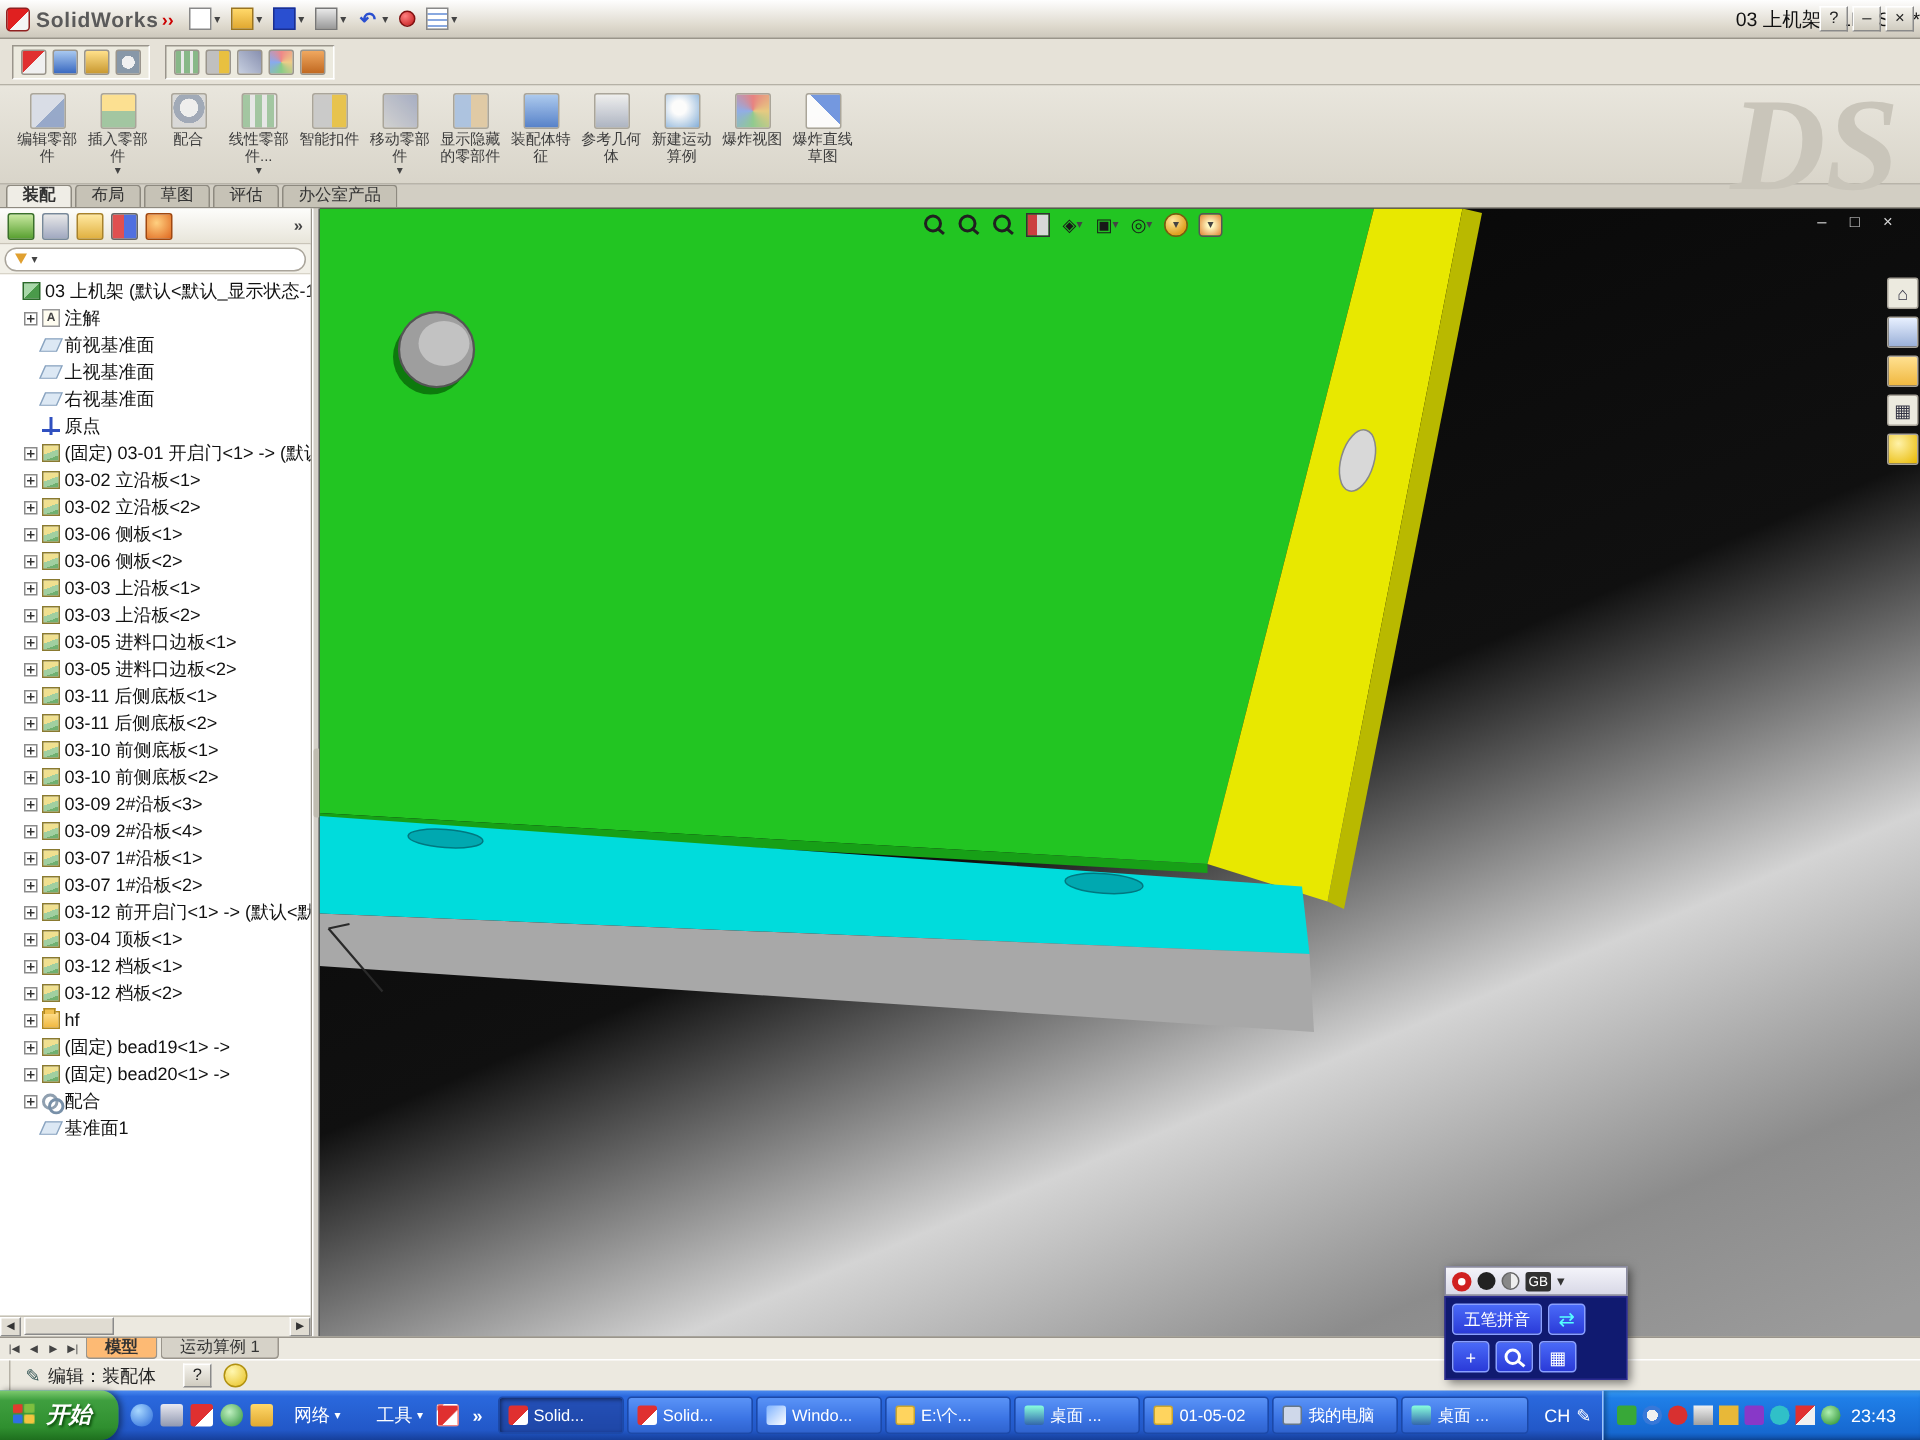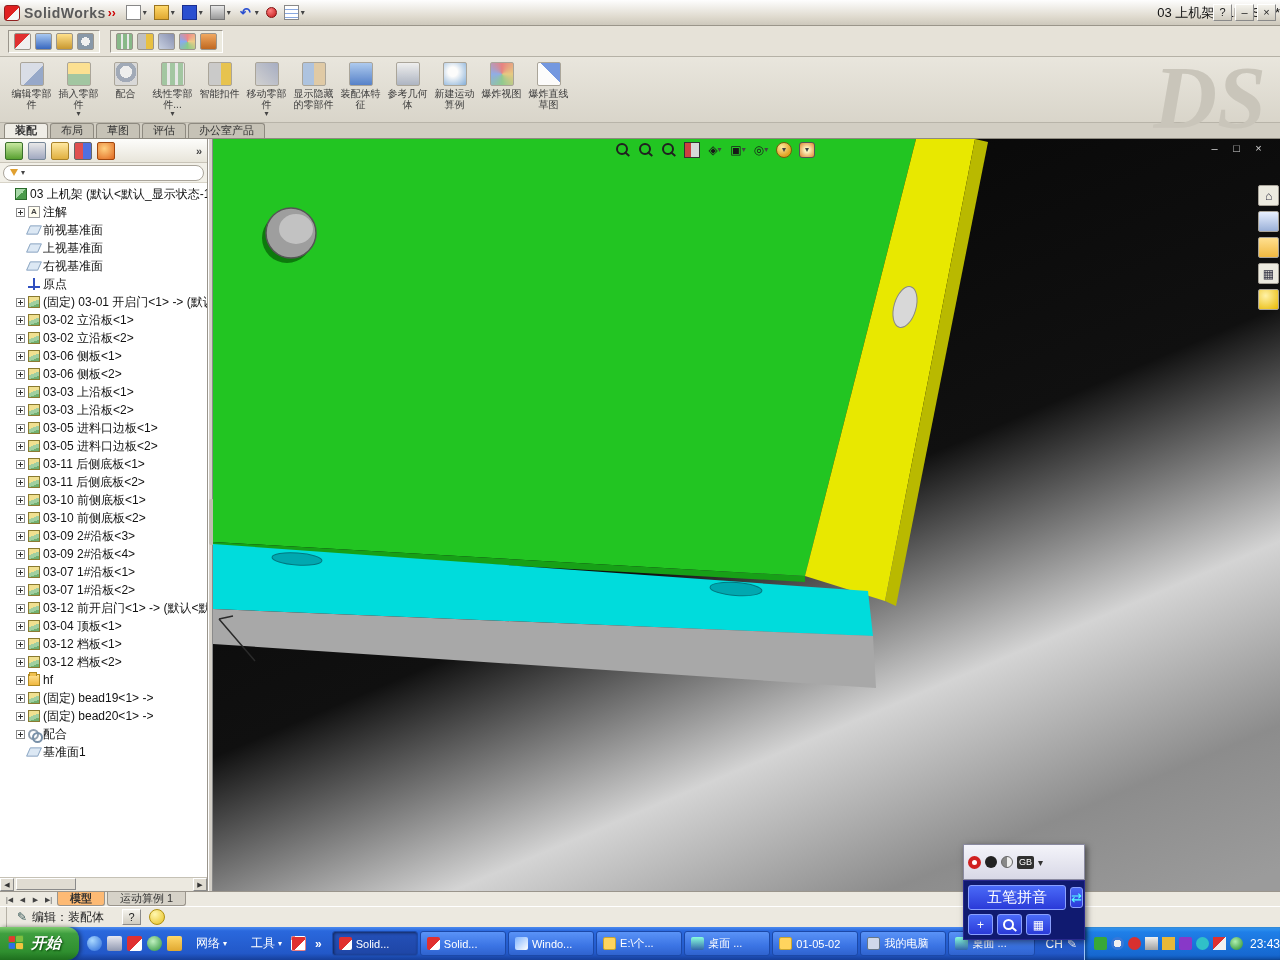--- a/index.html
+++ b/index.html
@@ -168,45 +168,45 @@
     background:linear-gradient(180deg,#5a93f7,#3b74e4 60%,#2f63cf);border:1px solid #1c49a8;border-radius:3px;color:#fff;font-size:11px}
   .wbtn.pressed{background:linear-gradient(180deg,#2450b8,#1e46a6);box-shadow:inset 1px 1px 3px rgba(0,0,0,.5)}
   .wlab{overflow:hidden;text-overflow:ellipsis;white-space:nowrap}
   .wbi{width:13px;height:13px;border-radius:2px;flex:none}
   .wbi-sw{background:linear-gradient(135deg,#e03030 60%,#fff 60%)}
   .wbi-win{background:linear-gradient(135deg,#7fb3ff,#fff)}
   .wbi-folder{background:#ffd45e;border:1px solid #caa52f}
   .wbi-desk{background:linear-gradient(180deg,#8fd,#36a)}
   .wbi-comp{background:#cfd8ea;border:1px solid #667788}
   .lang{color:#fff;font-size:12px;padding:0 7px;display:flex;align-items:center;gap:4px;flex:none}
-  .tray{height:100%;display:flex;align-items:center;gap:4px;padding:0 0 0 9px;flex:none;
+  .tray{height:100%;display:flex;align-items:center;gap:4px;padding:0 16px 0 9px;flex:none;
     background:linear-gradient(180deg,#3a9ef5 0%,#1f7fe8 15%,#1668d0 85%,#0f4fa8 100%);
     border-left:1px solid #9cc4f8;box-shadow:inset 2px 0 3px rgba(0,0,0,.3)}
   .tri{width:13px;height:13px}
   .tri-1{background:#38a838;border-radius:2px}
   .tri-2{background:radial-gradient(circle,#f0f0f0 40%,#3878d8 41%);border-radius:50%}
   .tri-3{background:#d83030;border-radius:50%}
   .tri-4{background:linear-gradient(180deg,#f0f0f0,#a0a0a0)}
   .tri-5{background:#e8b838}
   .tri-6{background:#8838c8;border-radius:2px}
   .tri-7{background:#30c0c8;border-radius:50%}
   .tri-8{background:linear-gradient(135deg,#e03030 50%,#f0f0f0 50%)}
   .tri-9{background:radial-gradient(circle at 40% 35%,#b0f0b0,#208828);border-radius:50%}
   .clock{color:#fff;font-size:12px;margin-left:3px}
 
   
   #ime{position:absolute;left:963px;top:844px;width:122px;z-index:40;box-shadow:2px 2px 6px rgba(0,0,0,.5)}
-  .ime-top{height:36px;background:linear-gradient(180deg,#f4f4fa,#d8d8e6);border:1px solid #8a8aa0;display:flex;align-items:center;gap:4px;padding:0 4px;font-size:10px;color:#333}
+  .ime-top{height:20px;background:linear-gradient(180deg,#f4f4fa,#d8d8e6);border:1px solid #8a8aa0;display:flex;align-items:center;gap:4px;padding:0 4px;font-size:10px;color:#333}
   .ime-logo{width:13px;height:13px;border-radius:50%;background:#fff;border:4px solid #d02020}
   .ime-dot{width:12px;height:12px;border-radius:50%;background:#222}
   .ime-half{width:12px;height:12px;border-radius:50%;background:linear-gradient(90deg,#888 50%,#eee 50%);border:1px solid #666}
   .ime-gb{background:#303030;color:#fff;font-size:9px;padding:0 2px;height:13px;line-height:13px;border-radius:2px}
   .ime-body{background:#101a70;border:1px solid #2a2a90;padding:4px;display:flex;flex-direction:column;gap:4px}
   .ime-row{display:flex;gap:4px;align-items:center}
-  .ime-btn{background:linear-gradient(180deg,#4a6af8,#2a3ad8);border:1px solid #8aa0ff;border-radius:3px;color:#fff;padding:2px 18px;font-size:15px;white-space:nowrap}
+  .ime-btn{background:linear-gradient(180deg,#4a6af8,#2a3ad8);border:1px solid #8aa0ff;border-radius:3px;color:#fff;padding:2px 7px;font-size:11px;white-space:nowrap}
   .ime-sq{width:25px;height:21px;display:flex;align-items:center;justify-content:center;color:#fff;font-size:12px;
     background:linear-gradient(180deg,#4a6af8,#2a3ad8);border:1px solid #8aa0ff;border-radius:3px;position:relative}
   .ime-swap{color:#5ff;font-size:13px}
   .ime-mag::before{content:"";width:7px;height:7px;border:2px solid #fff;border-radius:50%;position:absolute;left:5px;top:4px}
   .ime-mag::after{content:"";width:6px;height:2px;background:#fff;position:absolute;left:13px;top:13px;transform:rotate(40deg)}
 </style>
 </head>
 <body>
 
 <div id="titlebar">

